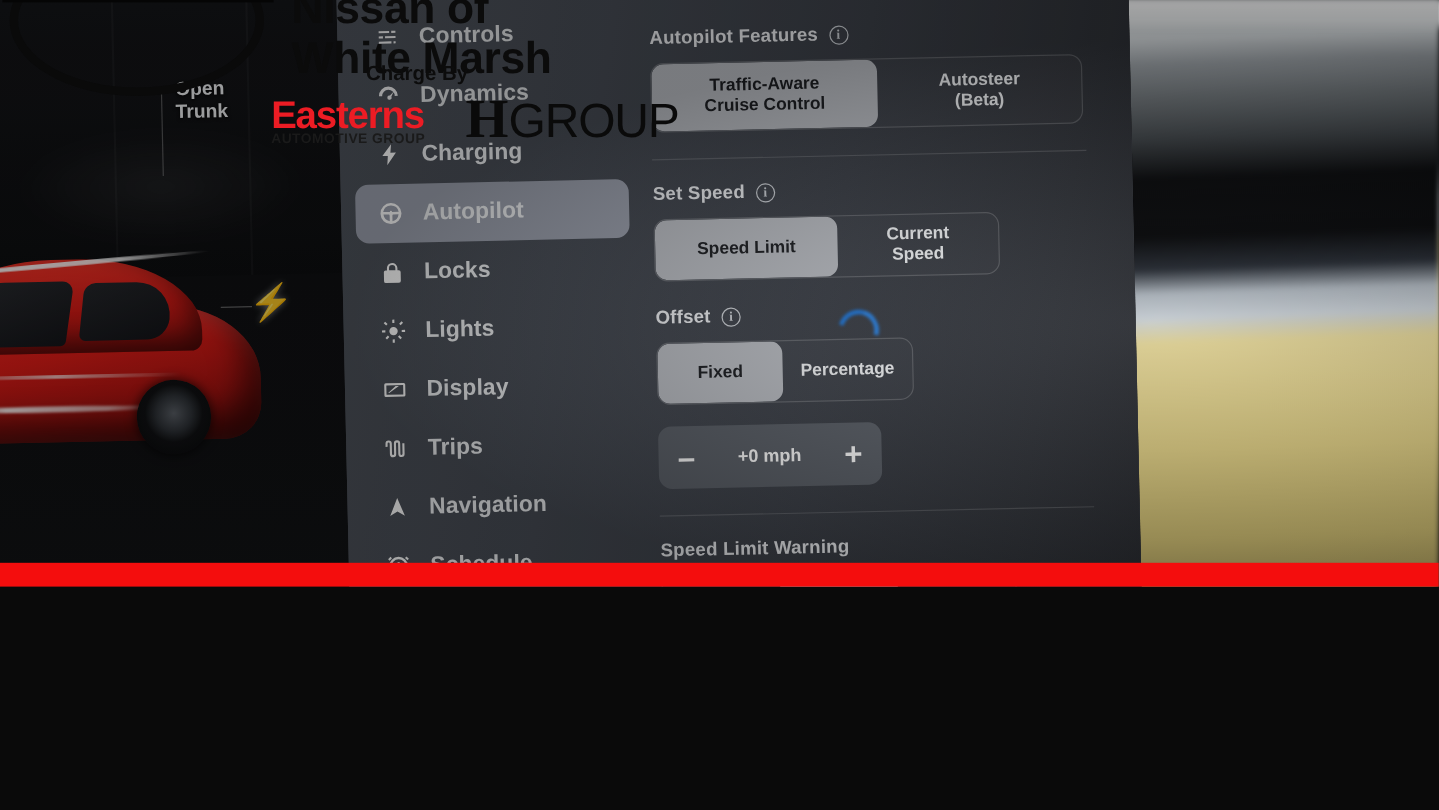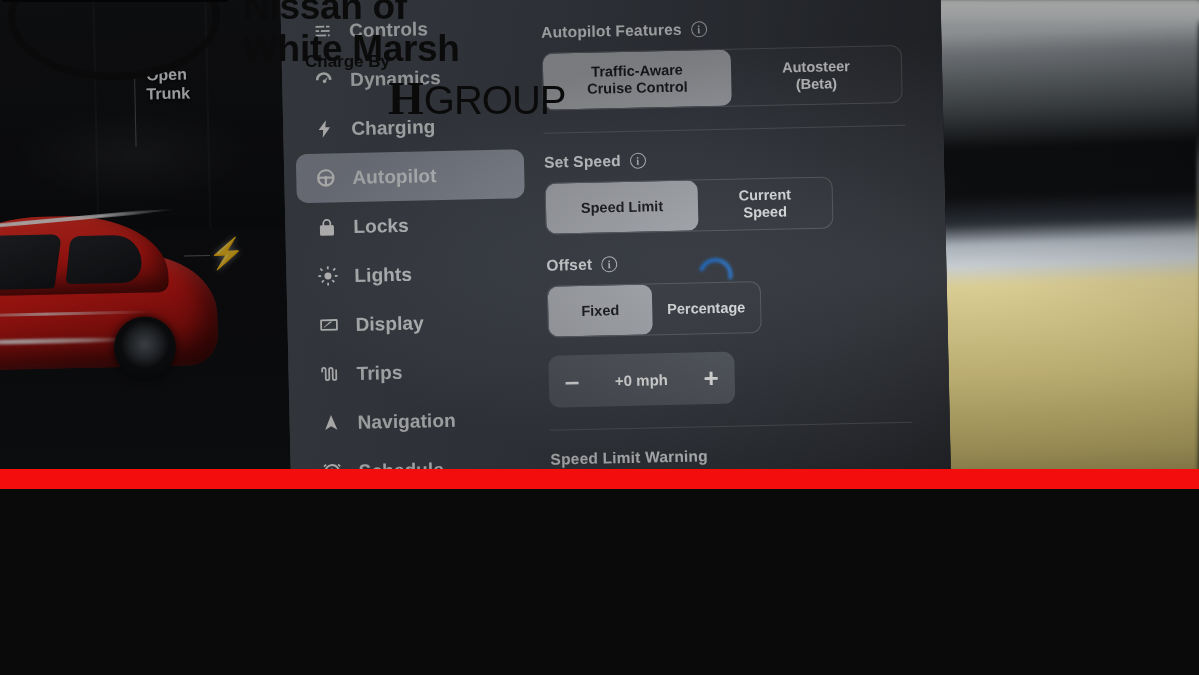--- a/index.html
+++ b/index.html
@@ -571,20 +571,24 @@
   <div class="ov-nissan">
     <div class="ring"></div>
     <div class="bar"></div>
 
   </div>
 
   <div class="ov-dealer" style="white-space:pre-line">Nissan of
 White Marsh</div>
   <div class="ov-powered">Charge By</div>
 
+  <div class="ov-easterns">
+    <div class="e1">Easterns</div>
+    <div class="e2">AUTOMOTIVE GROUP</div>
+  </div>
 
   <div class="ov-hgreg">
     <span class="h">H</span>
     <span class="g">GROUP</span>
   </div>
 
   <div class="redbar"></div>
 </div>
 
 </body></html>

